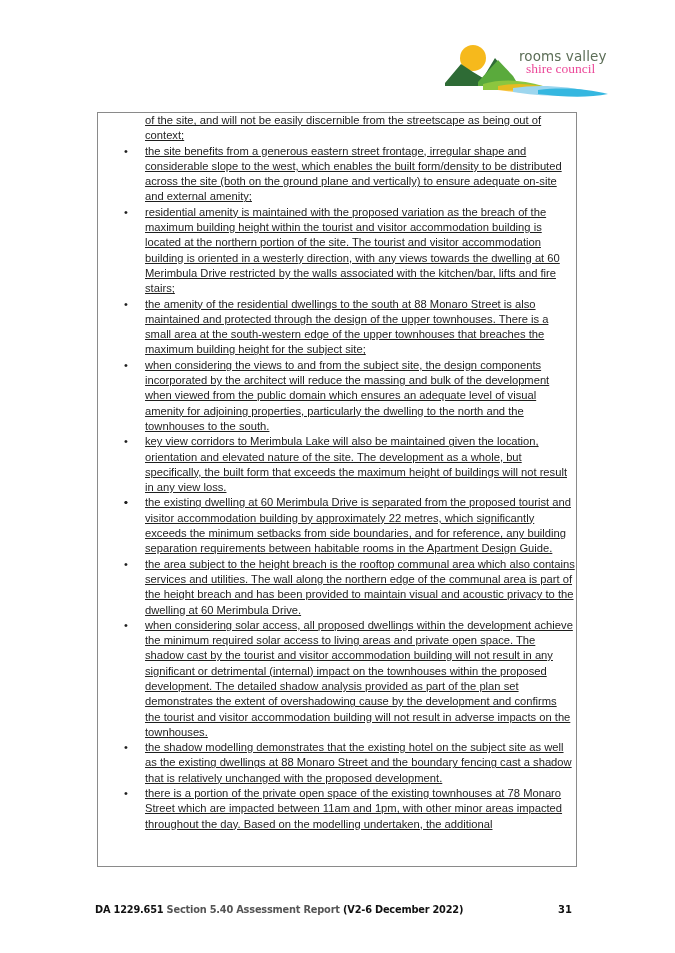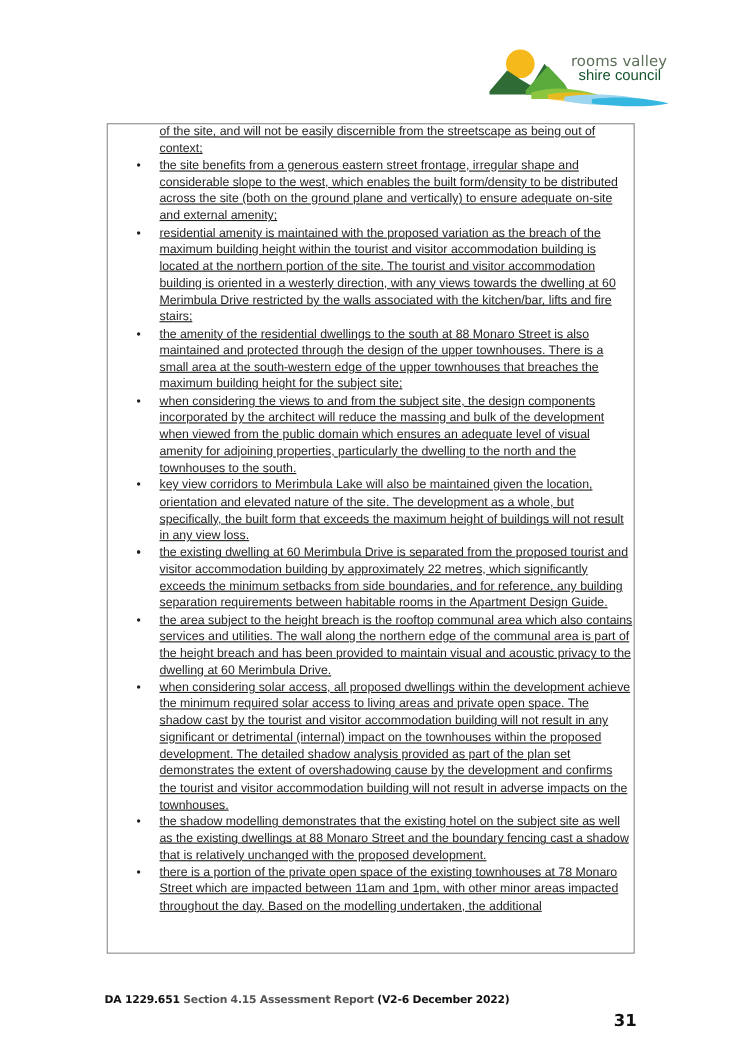--- a/index.html
+++ b/index.html
@@ -1,27 +1,27 @@
 <!DOCTYPE html>
 <html><head>
 <meta charset="utf-8">
 <style>
   html, body { margin: 0; padding: 0; background: #ffffff; }
   body { width: 675px; height: 953px; position: relative; overflow: hidden; font-family: "Liberation Sans", sans-serif; }
   .logo { position: absolute; left: 443px; top: 38px; width: 200px; height: 60px; }
   .logo-text1 { position: absolute; left: 519px; top: 49px; font-family: "DejaVu Sans", sans-serif; font-size: 13.5px; color: #5c6e57; letter-spacing: 0.1px; line-height: 14px; white-space: nowrap; }
-  .logo-text2 { position: absolute; left: 526px; top: 62px; font-family: Liberation Sans, sans-serif; font-size: 13.5px; color: #14532d; line-height: 14px; white-space: nowrap; }
+  .logo-text2 { position: absolute; left: 526px; top: 62px; font-family: Liberation Serif, serif; font-size: 13.5px; color: #ec4899; line-height: 14px; white-space: nowrap; }
   .textbox { position: absolute; left: 97px; top: 112px; width: 480px; height: 755px; border: 1px solid #8a8a8a; box-sizing: border-box; }
   .content { position: absolute; left: 145px; top: 113px; width: 430px; font-family: "Liberation Sans", sans-serif; font-size: 11.2px; line-height: 15.3px; color: #1e1e1e; text-decoration: underline; }
   .para { margin: 0; padding: 0; position: relative; }
   .bullet-item { position: relative; margin: 0; }
   .bullet { position: absolute; left: -21px; top: 0; font-size: 11px; }
   .footer-left { position: absolute; left: 95px; top: 904px; font-family: "DejaVu Sans", sans-serif; font-size: 9.8px; font-weight: bold; color: #111; white-space: nowrap; letter-spacing: -0.2px; }
   .footer-left .grey { color: #555; }
-  .footer-right { position: absolute; left: 558px; top: 904px; font-family: "DejaVu Sans", sans-serif; font-size: 15px; font-weight: bold; color: #111; margin-top: 15px; }
+  .footer-right { position: absolute; left: 558px; top: 904px; font-family: "DejaVu Sans", sans-serif; font-size: 10px; font-weight: bold; color: #111; }
 </style>
 </head>
 <body>
 
 <svg class="logo" viewBox="0 0 200 60" width="200" height="60">
   <circle cx="30" cy="20" r="13" fill="#f6b91c"></circle>
   <path d="M2 45 L18 26 L30 34 L40 40 L52 20 L68 40 L72 48 L2 48 Z" fill="#2e6b35"></path>
   <path d="M35 44 L55 22 L70 38 L76 48 L35 48 Z" fill="#5aaa3c"></path>
   <path d="M40 46 C60 40, 80 42, 100 48 L100 52 L40 52 Z" fill="#8cc63f"></path>
   <path d="M55 48 C75 44, 95 46, 112 52 C95 56, 75 55, 55 52 Z" fill="#f6b91c" opacity="0.85"></path>
@@ -76,16 +76,16 @@
     <span>the shadow modelling demonstrates that the existing hotel on the subject site as well as the existing dwellings at 88 Monaro Street and the boundary fencing cast a shadow that is relatively unchanged with the proposed development.</span>
   </div>
   <div class="bullet-item">
     <span class="bullet">•</span>
     <span>there is a portion of the private open space of the existing townhouses at 78 Monaro Street which are impacted between 11am and 1pm, with other minor areas impacted throughout the day. Based on the modelling undertaken, the additional</span>
   </div>
 </div>
 
 <div class="footer-left">
   <span>DA 1229.651</span>
-  <span class="grey">Section 4.15 Assessment Report</span>
+  <span class="grey">Section 5.40 Assessment Report</span>
   <span>(V2-6 December 2022)</span>
 </div>
 <div class="footer-right">31</div>
 
 </body></html>

